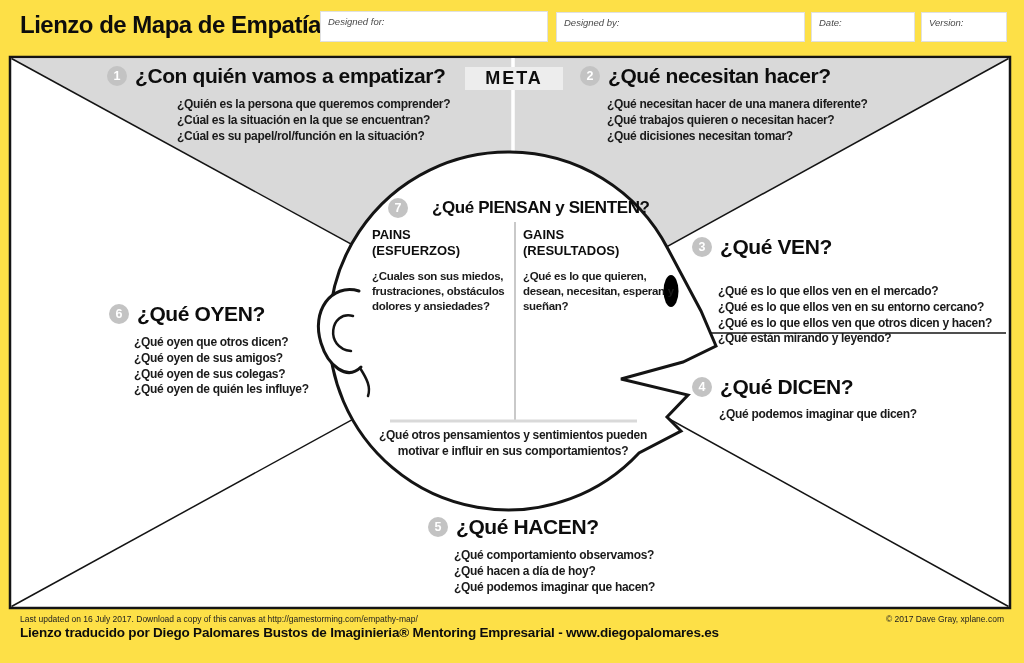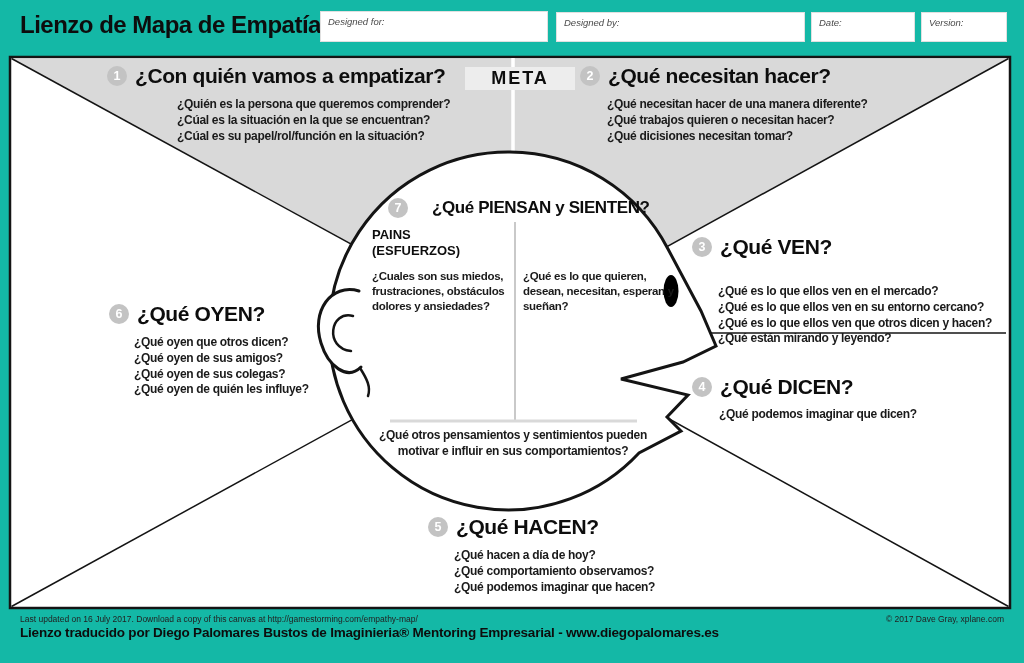--- a/index.html
+++ b/index.html
@@ -1,19 +1,19 @@
 <!DOCTYPE html>
 <html><head>
 <meta charset="utf-8">
 <style>
   html,body{margin:0;padding:0;}
   .page{
     position:relative;
     width:1024px;height:663px;
-    background:#14b8a6;
+    background:#fde047;
     font-family:"Liberation Sans","DejaVu Sans",sans-serif;
     color:#111;
     overflow:hidden;
   }
   
   .page-title{
     position:absolute;left:20px;top:11px;
     font-size:24px;font-weight:bold;letter-spacing:-0.5px;color:#0d0d0d;
   }
   .hfield{
@@ -36,21 +36,21 @@
   .sec-title.small{font-size:17px;margin-left:16px;}
   .badge{
     flex:0 0 auto;width:20px;height:20px;border-radius:50%;
     background:#c3c3c3;color:#fff;
     font-size:12.5px;font-weight:bold;text-align:center;line-height:20px;
   }
   .q-lines{position:absolute;font-size:12px;font-weight:bold;letter-spacing:-0.3px;line-height:15.8px;color:#1a1a1a;white-space:nowrap;}
   .q-wrap{position:absolute;font-size:11.5px;font-weight:bold;letter-spacing:-0.3px;line-height:15px;color:#1a1a1a;}
   .pg-label{position:absolute;font-size:13px;font-weight:bold;line-height:16px;color:#0d0d0d;white-space:pre-line;}
   .meta-box{
-    position:absolute;left:465px;top:67px;width:110px;height:23px;
+    position:absolute;left:465px;top:67px;width:98px;height:23px;
     background:#ededed;text-align:center;line-height:23px;
     font-size:18px;font-weight:bold;letter-spacing:2px;color:#0d0d0d;
   }
   .center-q{text-align:center;}
   
   .foot-small{position:absolute;font-size:8.5px;color:#222;white-space:nowrap;}
   .foot-updated{left:20px;top:614px;}
   .foot-copy{right:20px;top:614px;text-align:left;}
   .foot-translation{
     position:absolute;left:20px;top:625px;
@@ -128,20 +128,22 @@
     <div>¿Qué trabajos quieren o necesitan hacer?</div>
     <div>¿Qué dicisiones necesitan tomar?</div>
   </div>
 
   <div class="sec-header" style="left:388px;top:198px;">
     <span class="badge">7</span>
     <span class="sec-title small">¿Qué PIENSAN y SIENTEN?</span>
   </div>
   <div class="pg-label" style="left:372px;top:227px;">PAINS
 (ESFUERZOS)</div>
+  <div class="pg-label" style="left:523px;top:227px;">GAINS
+(RESULTADOS)</div>
   <div class="q-wrap" style="left:372px;top:269px;width:148px;">¿Cuales son sus miedos, frustraciones, obstáculos dolores y ansiedades?</div>
   <div class="q-wrap" style="left:523px;top:269px;width:152px;">¿Qué es lo que quieren, desean, necesitan, esperan y sueñan?</div>
   <div class="q-wrap center-q" style="left:360px;top:428px;width:306px;font-size:12px;line-height:15.5px;">¿Qué otros pensamientos y sentimientos pueden motivar e influir en sus comportamientos?</div>
 
   <div class="sec-header" style="left:692px;top:235px;">
     <span class="badge">3</span>
     <span class="sec-title">¿Qué VEN?</span>
   </div>
   <div class="q-lines" style="left:718px;top:284px;">
     <div>¿Qué es lo que ellos ven en el mercado?</div>
@@ -167,22 +169,22 @@
     <div>¿Qué oyen de sus amigos?</div>
     <div>¿Qué oyen de sus colegas?</div>
     <div>¿Qué oyen de quién les influye?</div>
   </div>
 
   <div class="sec-header" style="left:428px;top:515px;">
     <span class="badge">5</span>
     <span class="sec-title">¿Qué HACEN?</span>
   </div>
   <div class="q-lines" style="left:454px;top:548px;">
+    <div>¿Qué comportamiento observamos?</div>
     <div>¿Qué hacen a día de hoy?</div>
-    <div>¿Qué comportamiento observamos?</div>
     <div>¿Qué podemos imaginar que hacen?</div>
   </div>
 
   <div class="foot-small foot-updated">Last updated on 16 July 2017. Download a copy of this canvas at http://gamestorming.com/empathy-map/</div>
   <div class="foot-small foot-copy">© 2017 Dave Gray, xplane.com</div>
   <div class="foot-translation">Lienzo traducido por Diego Palomares Bustos de Imaginieria® Mentoring Empresarial - www.diegopalomares.es</div>
 
 </div>
 
 </body></html>

